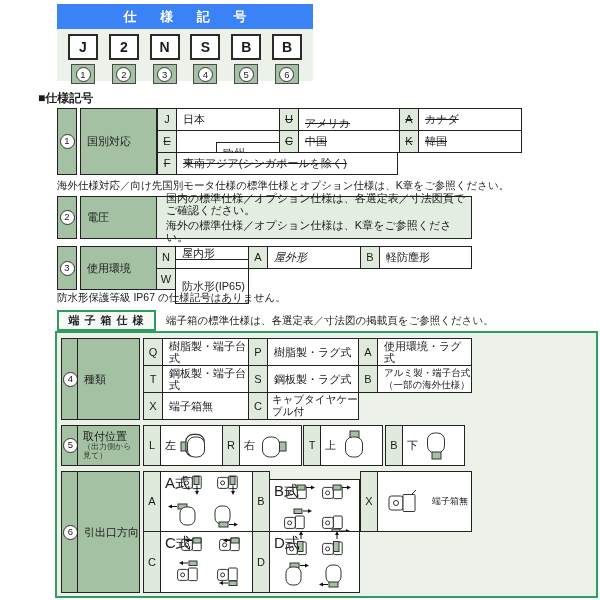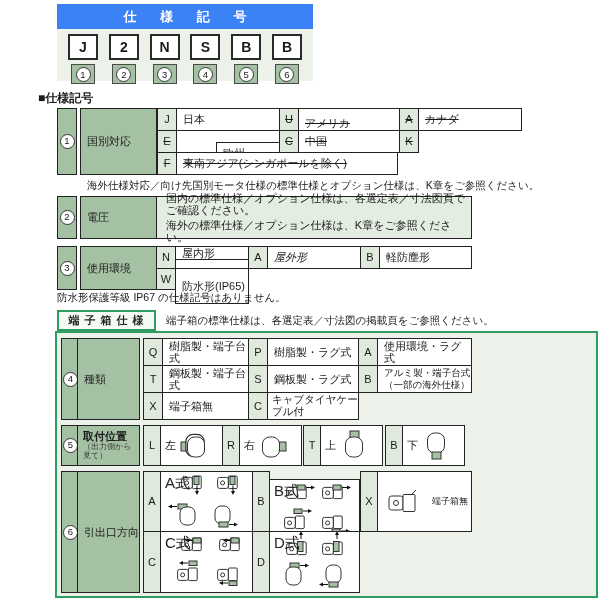--- a/index.html
+++ b/index.html
@@ -116,25 +116,26 @@
     <div class="cell lettercell strike" style="left:222px;top:0;width:20px;height:23px;">U</div>
     <div class="cell txtcell strike" style="left:241px;top:0;width:102px;height:31px;">アメリカ</div>
     <div class="cell lettercell strike" style="left:342px;top:0;width:20px;height:23px;">A</div>
     <div class="cell txtcell strike" style="left:361px;top:0;width:104px;height:23px;">カナダ</div>
 
     <div class="cell lettercell strike" style="left:100px;top:22px;width:20px;height:23px;">E</div>
     <div class="cell txtcell strike" style="left:119px;top:34px;width:125px;height:23px;margin-left:40px;">欧州</div>
     <div class="cell lettercell strike" style="left:222px;top:22px;width:20px;height:23px;">C</div>
     <div class="cell txtcell strike" style="left:241px;top:22px;width:102px;height:23px;">中国</div>
     <div class="cell lettercell strike" style="left:342px;top:22px;width:20px;height:23px;">K</div>
+    <div class="cell txtcell strike" style="left:361px;top:22px;width:104px;height:23px;">韓国</div>
 
     <div class="cell lettercell strike" style="left:100px;top:44px;width:20px;height:23px;">F</div>
     <div class="cell txtcell strike" style="left:119px;top:44px;width:222px;height:23px;">東南アジア(シンガポールを除く)</div>
   </div>
-  <div class="note" style="left:57px;top:179px;margin-left:30px;">海外仕様対応／向け先国別モータ仕様の標準仕様とオプション仕様は、K章をご参照ください。</div>
+  <div class="note" style="left:57px;top:179px;">海外仕様対応／向け先国別モータ仕様の標準仕様とオプション仕様は、K章をご参照ください。</div>
 
   <div class="abs" style="left:57px;top:196px;width:415px;height:43px;">
     <div class="cell numcell" style="left:0;top:0;width:20px;height:43px;">
         <span class="circ">2</span>
       </div>
     <div class="cell labelcell" style="left:23px;top:0;width:77px;height:43px;">電圧</div>
     <div class="cell" id="sec2-content" style="left:99px;top:0;width:316px;height:43px;">
       <span>国内の標準仕様／オプション仕様は、各選定表／寸法図頁でご確認ください。</span>
       <span>海外の標準仕様／オプション仕様は、K章をご参照ください。</span>
     </div>
@@ -182,21 +183,21 @@
     </div>
     <div class="cell lettercell" style="left:86px;top:59px;width:20px;height:28px;">X</div>
     <div class="cell txtcell" style="left:105px;top:59px;width:87px;height:28px;">端子箱無</div>
     <div class="cell lettercell" style="left:191px;top:59px;width:20px;height:28px;">C</div>
     <div class="cell txtcell" style="left:210px;top:59px;width:92px;height:28px;padding-left:4px;font-size:10.5px;">キャブタイヤケーブル付</div>
 
     <div class="cell numcell" style="left:4px;top:92px;width:19px;height:41px;">
         <span class="circ">5</span>
       </div>
     <div class="cell labelcell two-line" style="left:20px;top:92px;width:63px;height:41px;padding-left:5px;">
-      <span style="font-weight:bold;">取付位置</span>
+      <span style="font-weight:normal;">取付位置</span>
       <span class="sub">（出力側から見て）</span>
     </div>
     <div class="cell lettercell" style="left:86px;top:92px;width:18px;height:41px;">L</div>
     <div class="cell mcontent" style="left:103px;top:92px;width:63px;height:41px;">
       <span>左</span>
       <svg width="30" height="32" viewBox="0 0 30 32">
         <rect x="2" y="12" width="7" height="9" fill="#a5c1a3" stroke="#333"></rect>
         <use href="#sym-mend" x="8" y="6" width="16" height="19" style="transform:scale(1.3);transform-origin:16px 16px;"></use>
         <rect x="8.5" y="7" width="17" height="20" rx="7" fill="#fff" stroke="#333"></rect>
       </svg>

